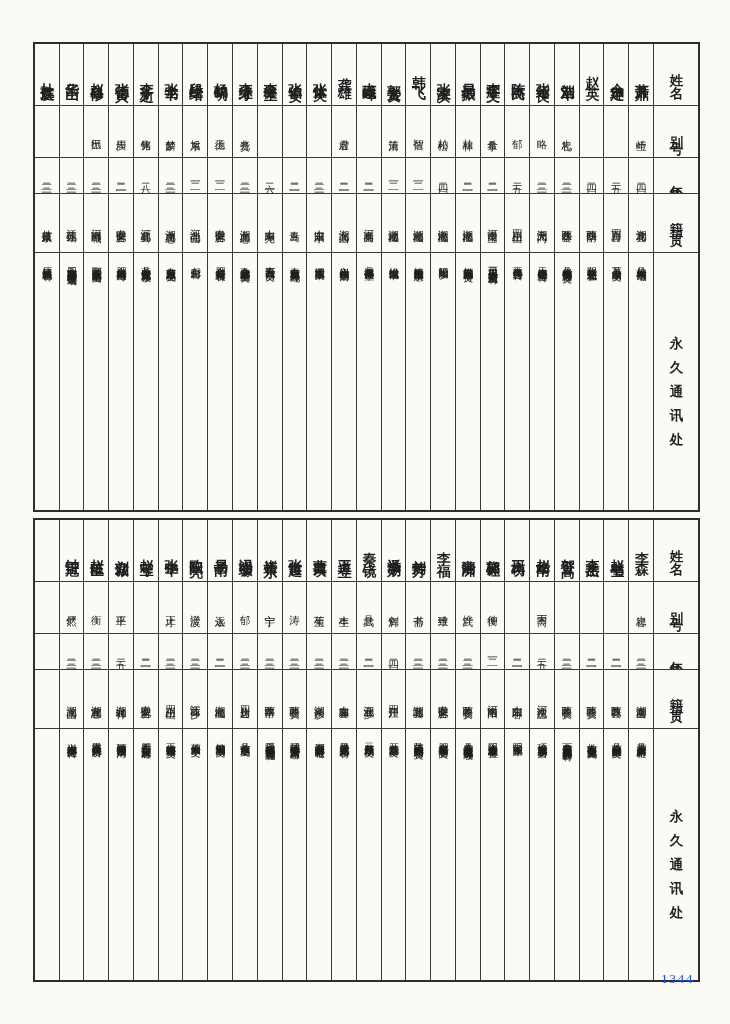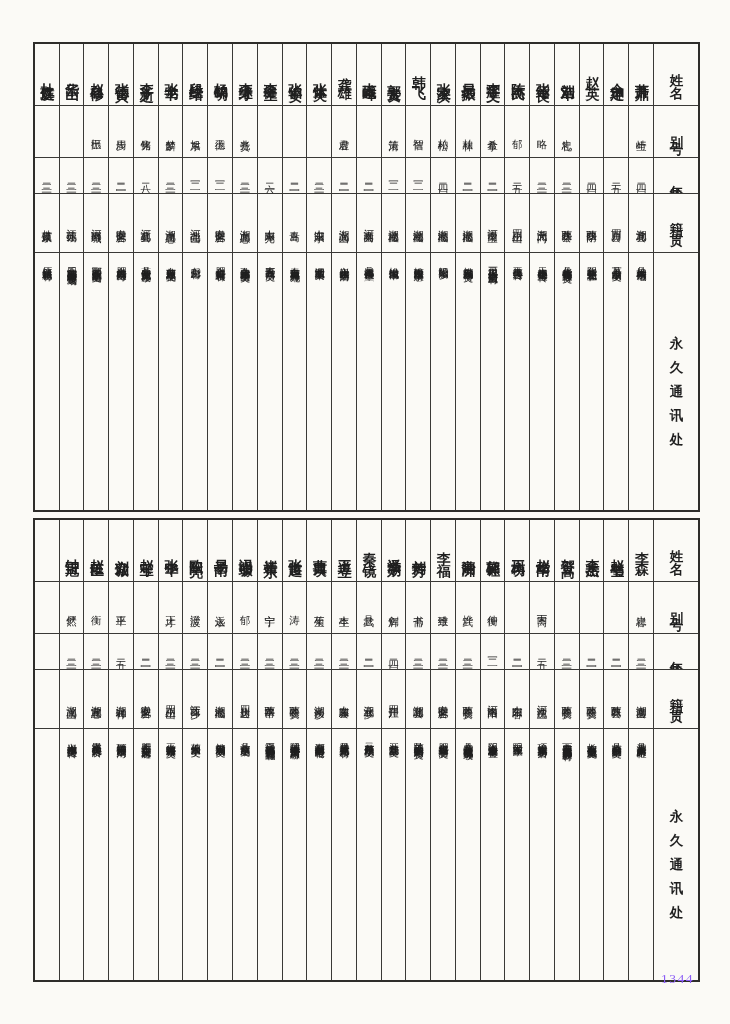--- a/index.html
+++ b/index.html
@@ -57,21 +57,21 @@
   
   .header-col .vtxt{font-weight:bold;font-size:13.5px;}
   .h-name .vtxt{letter-spacing:13px;}
   .h-alias .vtxt{letter-spacing:8px;}
   .h-age .vtxt{letter-spacing:2px;}
   .h-origin .vtxt{letter-spacing:12px;}
   .h-addr{align-items:center;}
   .h-addr .vtxt{letter-spacing:24px;}
   .page-num{
     position:absolute;top:971px;right:36px;
-    font-size:13.5px;letter-spacing:1.5px;color:#8b5cf6;
+    font-size:13.5px;letter-spacing:1.5px;color:#1d4ed8;
     font-family:"Liberation Serif","DejaVu Serif",serif;
     margin-left:33px;
   }
 </style>
 </head>
 <body>
 
 <div class="page">
 
   <section class="reg-table" id="table-top">

